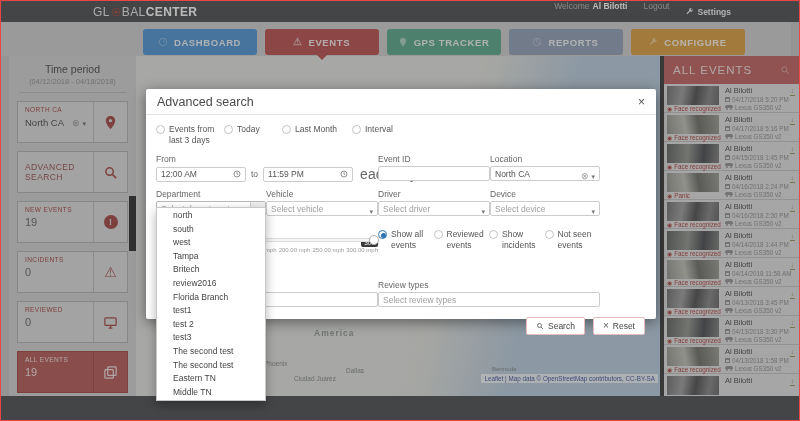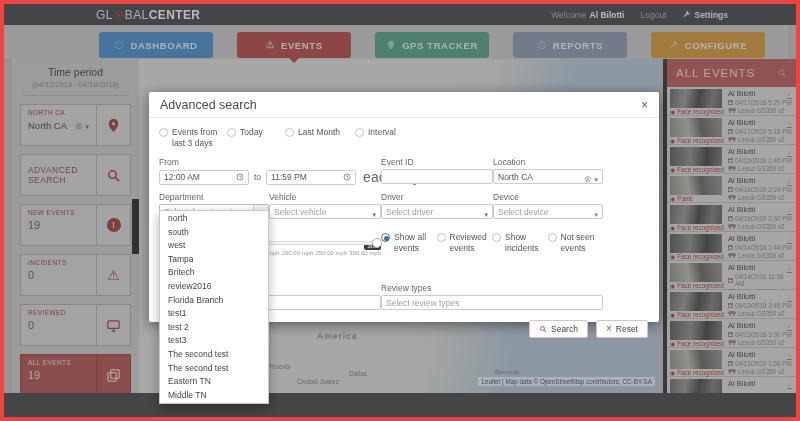--- a/index.html
+++ b/index.html
@@ -1,30 +1,30 @@
 <!DOCTYPE html>
 <html><head>
 <meta charset="utf-8">
 <style>
   * { margin:0; padding:0; box-sizing:border-box; }
   html,body { width:800px; height:421px; font-family:"Liberation Sans", sans-serif; background:#fff; }
-  .app { position:relative; width:800px; height:421px; overflow:hidden; background:#c9c9c9; border:4px solid #ef4444; }
+  .app { position:relative; width:800px; height:421px; overflow:hidden; background:#c9c9c9; border:1px solid #ef4444; }
 
   
   .topbar { position:absolute; left:0; top:0; right:0; height:21px; background:#57585a; z-index:1; }
   .logo { position:absolute; left:92px; top:0; height:21px; display:flex; align-items:center; font-size:12px; color:#e8e8e8; letter-spacing:.4px; }
   .logo b { color:#fff; }
   .logo .globe { width:10px; height:10px; margin:0 1px; }
-  .user-area { position:absolute; right:68px; top:0; height:21px; display:flex; align-items:center; gap:16px; font-size:8.5px; color:#b9b9b9; }
+  .user-area { position:absolute; right:68px; top:0; height:21px; display:flex; gap:16px; font-size:8.5px; color:#b9b9b9; }
   .user-area .uname { color:#fff; font-weight:bold; margin-left:3px; }
   .user-area .settings { color:#f0f0f0; font-weight:bold; display:flex; align-items:center; gap:3px; }
   .user-area .settings svg { width:9px; height:9px; }
 
   
-  .nav { position:absolute; left:0; top:21px; right:8px; height:34px; background:#d2d2d2; display:flex; gap:24px; padding:7px 0 0 95px; z-index:1; }
+  .nav { position:absolute; left:0; top:21px; right:8px; height:34px; background:#d2d2d2; display:flex; gap:8px; padding:7px 0 0 95px; z-index:1;justify-content:center; }
   .nav-btn { position:relative; width:114px; height:26px; border-radius:3px; display:flex; align-items:center; justify-content:center; gap:6px; font-size:9.5px; font-weight:bold; letter-spacing:.6px; color:rgba(255,255,255,.88); cursor:pointer; }
   .nav-btn svg { width:10px; height:10px; opacity:.55; }
   .nav-btn .wg { font-size:10px; opacity:.6; line-height:1; }
   .nb-dash { background:#5b9bd5; } .nb-events { background:#bd5a5a; } .nb-gps { background:#64ad91; } .nb-reports { background:#98a5ba; } .nb-conf { background:#dda449; }
   .nb-events::after { content:''; position:absolute; left:50%; bottom:-5px; margin-left:-5px; border:5px solid transparent; border-top:5px solid #bd5a5a; border-bottom:0; }
 
   
   .lsb { position:absolute; left:8px; top:55px; width:127px; bottom:24px; background:#d5d5d5; overflow:hidden; }
   .tp-label { margin-top:7px; text-align:center; font-size:10.5px; color:#555; }
   .tp-range { text-align:center; font-size:7.5px; color:#979797; margin-top:2px; }
@@ -122,21 +122,21 @@
   .s-opt { flex:1; display:flex; gap:4px; cursor:pointer; }
   .s-opt .txt { font-size:8.5px; color:#555; line-height:1.3; }
 
   .btn-row { display:flex; justify-content:flex-end; gap:8px; margin-top:10px; padding-right:1px; }
   .btn { display:flex; align-items:center; gap:4px; border:1px solid #e7bcbc; background:#fff; border-radius:2px; font-size:8.5px; color:#444; padding:3px 9px; cursor:pointer; font-family:inherit; }
   .btn svg { width:8px; height:8px; color:#666; }
   .btn .x::before { content:'×'; font-size:10px; color:#666; line-height:1; }
 
   
   .dropdown { position:absolute; left:155px; top:206px; width:110px; background:#fff; border:1px solid #c8c8c8; box-shadow:0 4px 10px rgba(0,0,0,.3); z-index:40; padding:1px 0; }
-  .dd-item { font-size:8.5px; color:#444; padding:1px 8px; line-height:11.6px; cursor:pointer; }
+  .dd-item { font-size:8.5px; color:#444; padding:1px 16px; line-height:11.6px; cursor:pointer; }
 </style>
 </head>
 <body>
 
 <div class="app">
 
   <header class="topbar">
     <div class="logo">
       <span>GL</span>
       <svg class="globe" viewBox="0 0 16 16">

